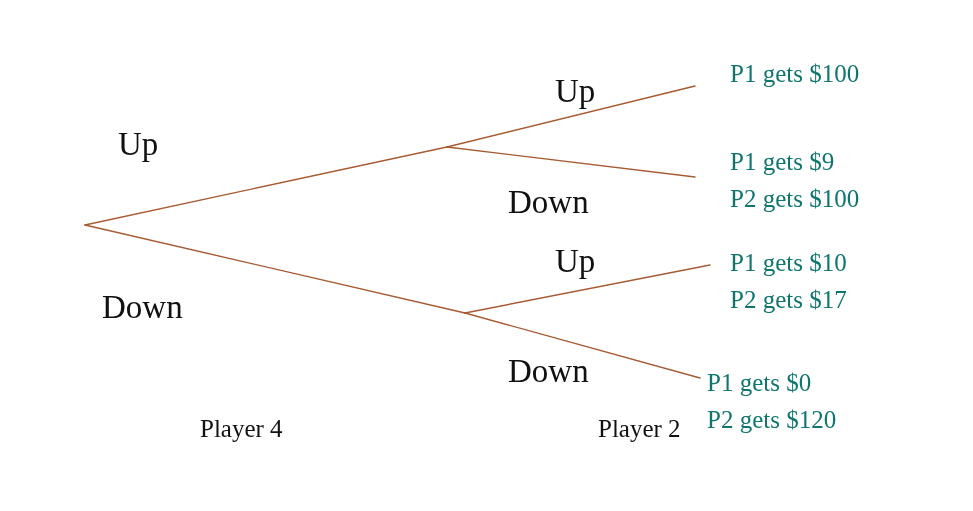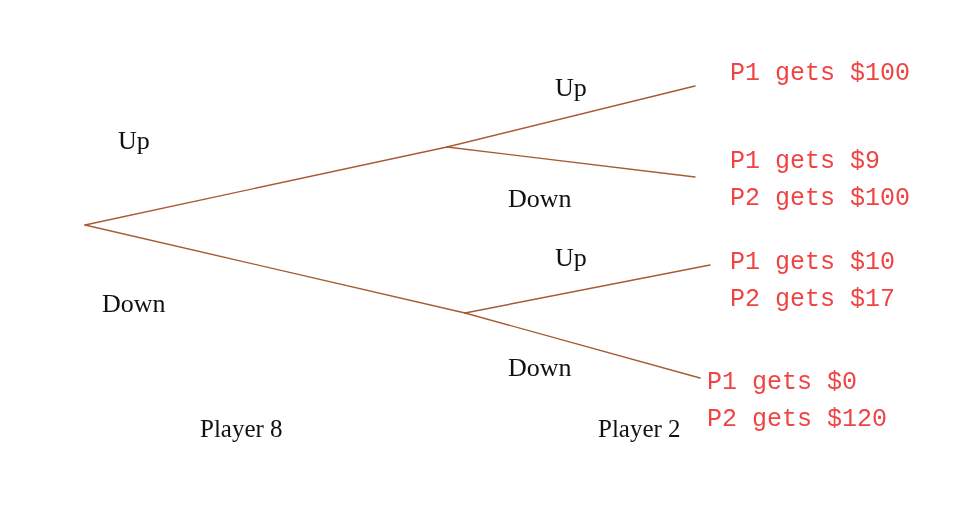--- a/index.html
+++ b/index.html
@@ -25,33 +25,33 @@
     height: 511px;
   }
   .label {
     position: absolute;
     white-space: nowrap;
     font-family: "Liberation Serif", "DejaVu Serif", serif;
     color: #111111;
     line-height: 1;
   }
   .edge-label {
-    font-size: 26px;
+    font-size: 33px;
   }
   .player-label {
     font-size: 25px;
   }
   .payoff-block {
     position: absolute;
     white-space: nowrap;
   }
   .payoff-line {
-    font-family: Liberation Mono, monospace;
+    font-family: Liberation Serif, serif;
     font-size: 25px;
-    color: #ef4444;
+    color: #0f766e;
     line-height: 37px;
     white-space: nowrap;
   }
 </style>
 </head>
 <body>
 
 <div id="canvas">
 
   <svg id="tree-lines" viewBox="0 0 973 511" width="973" height="511" xmlns="http://www.w3.org/2000/svg">
@@ -89,17 +89,17 @@
   <div class="payoff-block" style="left:730px; top:244px;">
     <div class="payoff-line">P1 gets $10</div>
     <div class="payoff-line">P2 gets $17</div>
   </div>
 
   <div class="payoff-block" style="left:707px; top:364px;">
     <div class="payoff-line">P1 gets $0</div>
     <div class="payoff-line">P2 gets $120</div>
   </div>
 
-  <div class="label player-label" style="left:200px; top:416px;">Player 8</div>
+  <div class="label player-label" style="left:200px; top:416px;">Player 4</div>
 
   <div class="label player-label" style="left:598px; top:416px;">Player 2</div>
 
 </div>
 
 </body></html>

